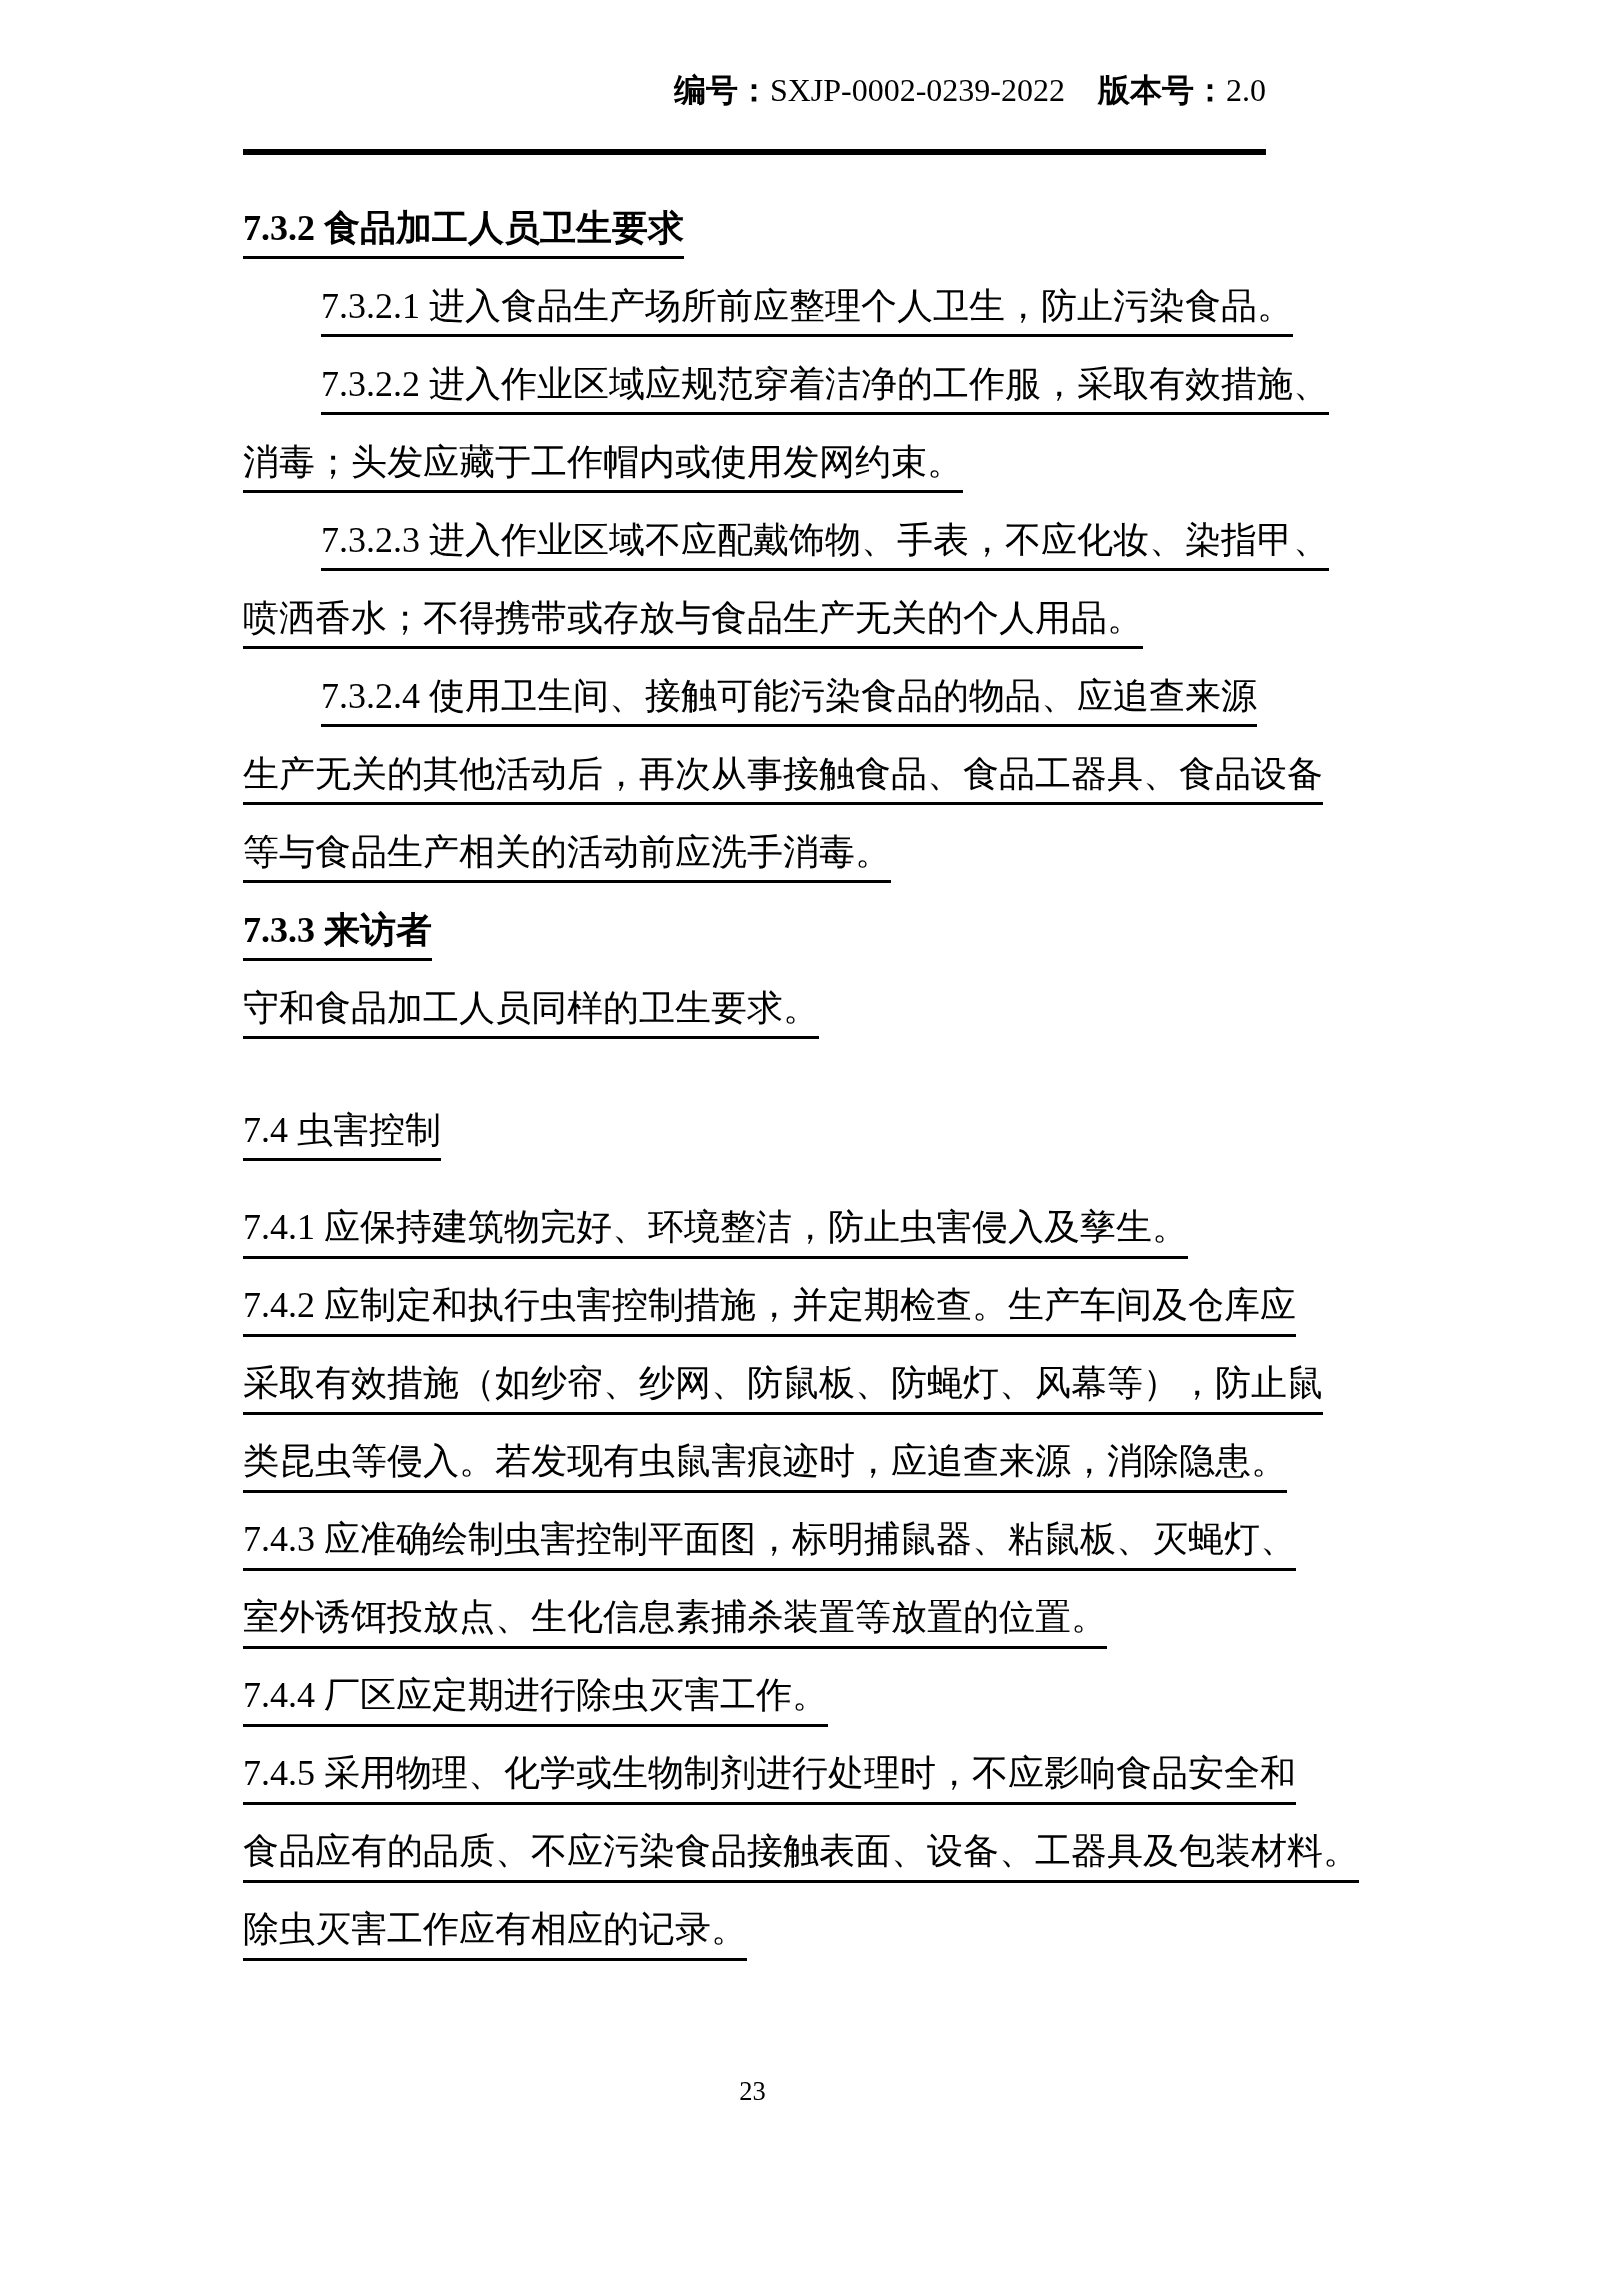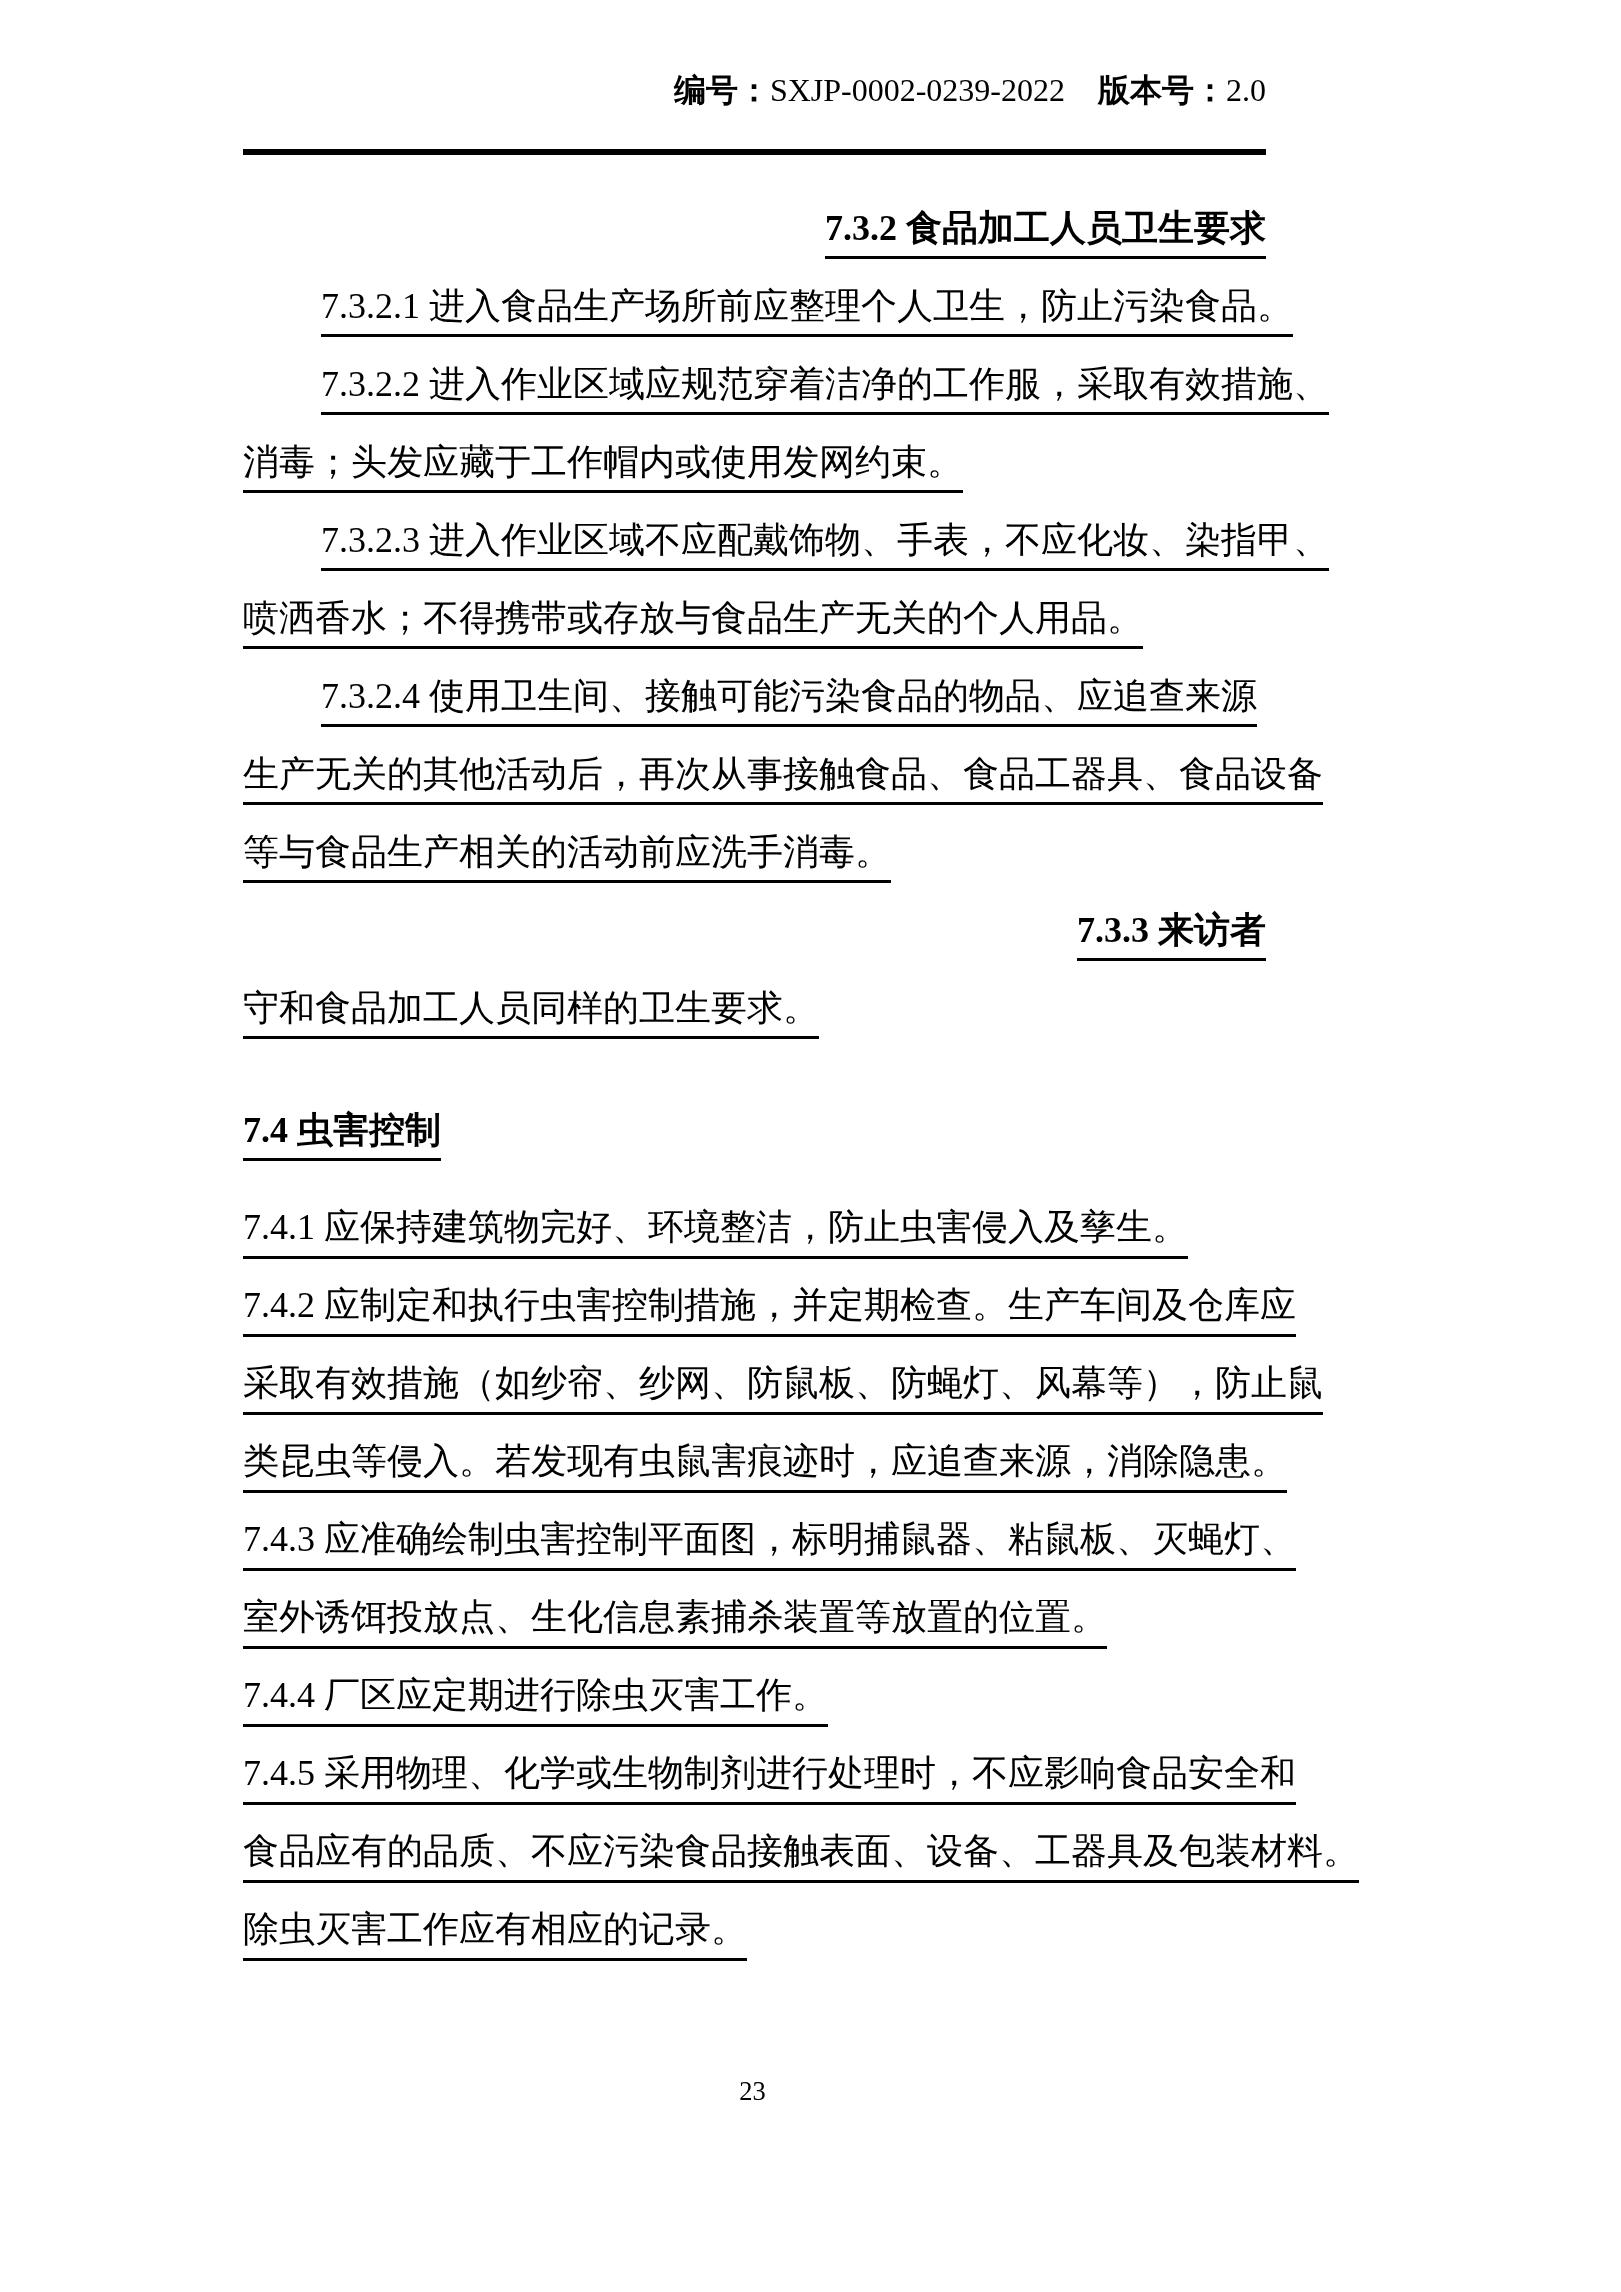--- a/index.html
+++ b/index.html
@@ -27,22 +27,22 @@
   .doc-body {
     position:absolute; top:181px; left:243px; right:239px;
   }
   .line {
     height:78px;
     display:flex; align-items:flex-end;
     font-size:36px; line-height:1.15;
     white-space:nowrap;
   }
   .line.indent { padding-left:78px; }
-  .line.heading { font-weight:700;justify-content:flex-end; }
-  .line.section-heading { font-weight:700; margin-top:44px;text-align:right; }
+  .line.heading { font-weight:700; }
+  .line.section-heading { font-weight:400; margin-top:44px;text-align:right; }
   .line.section-heading + .line { margin-top:19.6px; }
   .line .u {
     border-bottom:3.9px solid #000000;
     padding-bottom:6.9px;
   }
   
   .doc-footer {
     position:absolute; top:2076px; left:0; right:0;
     text-align:center; font-size:26.5px;
   }

